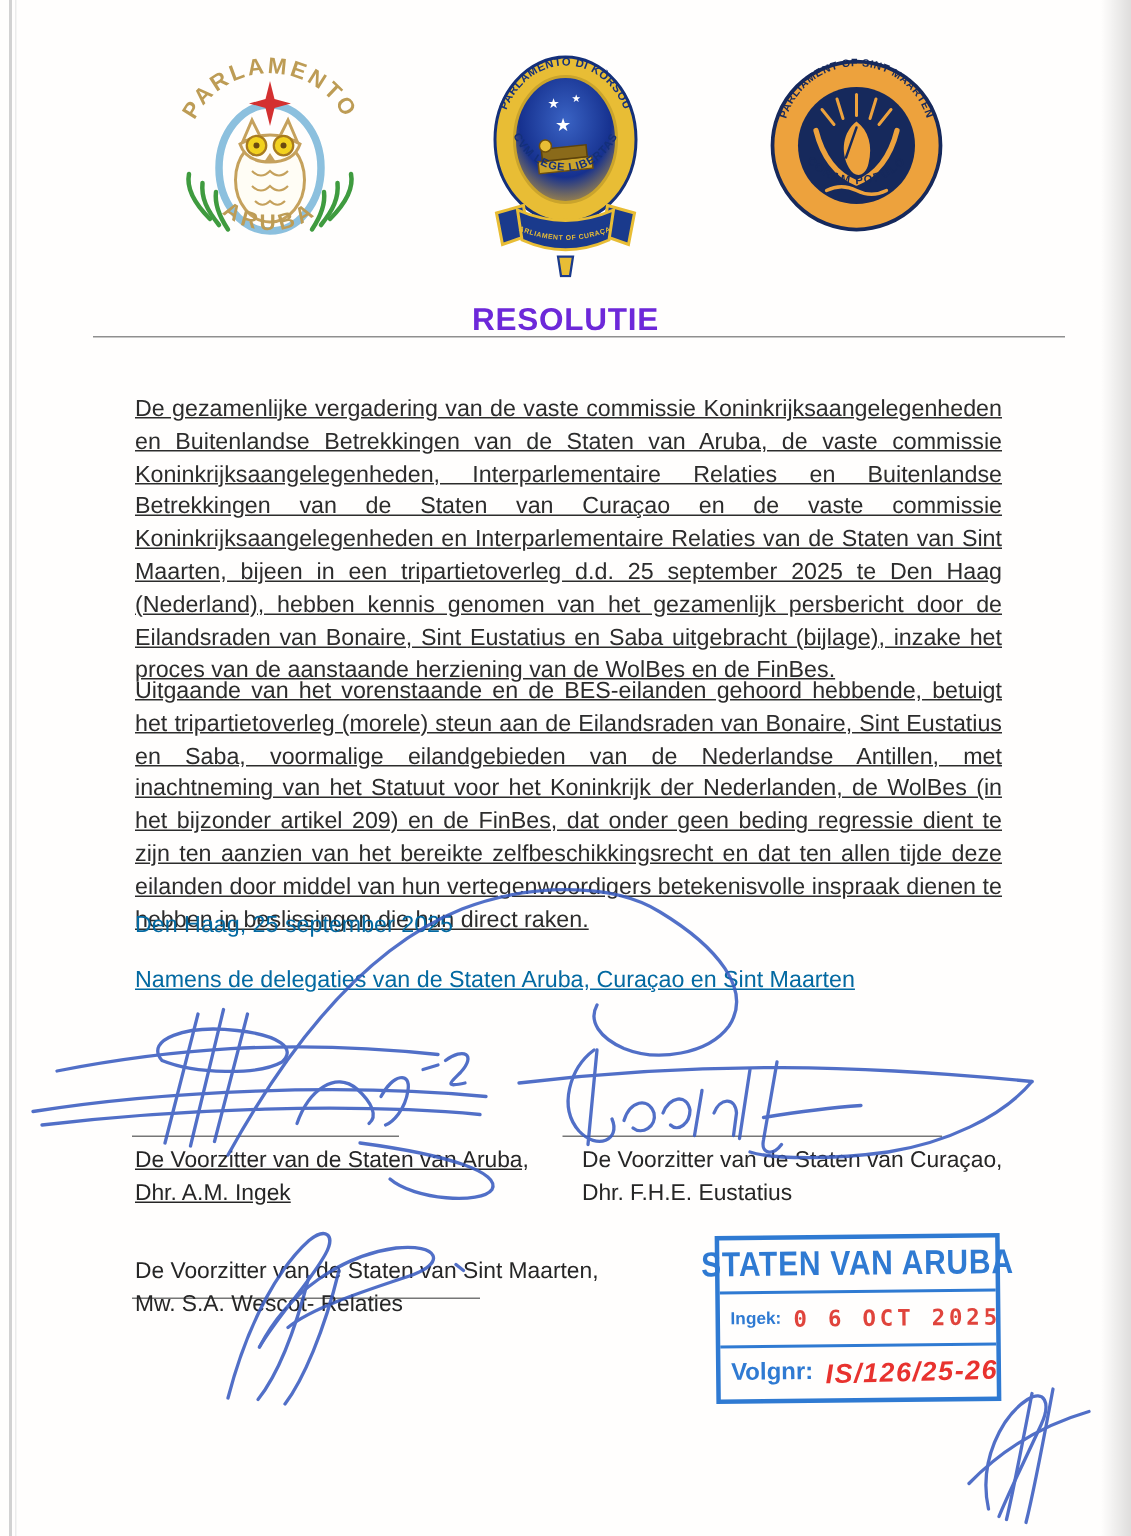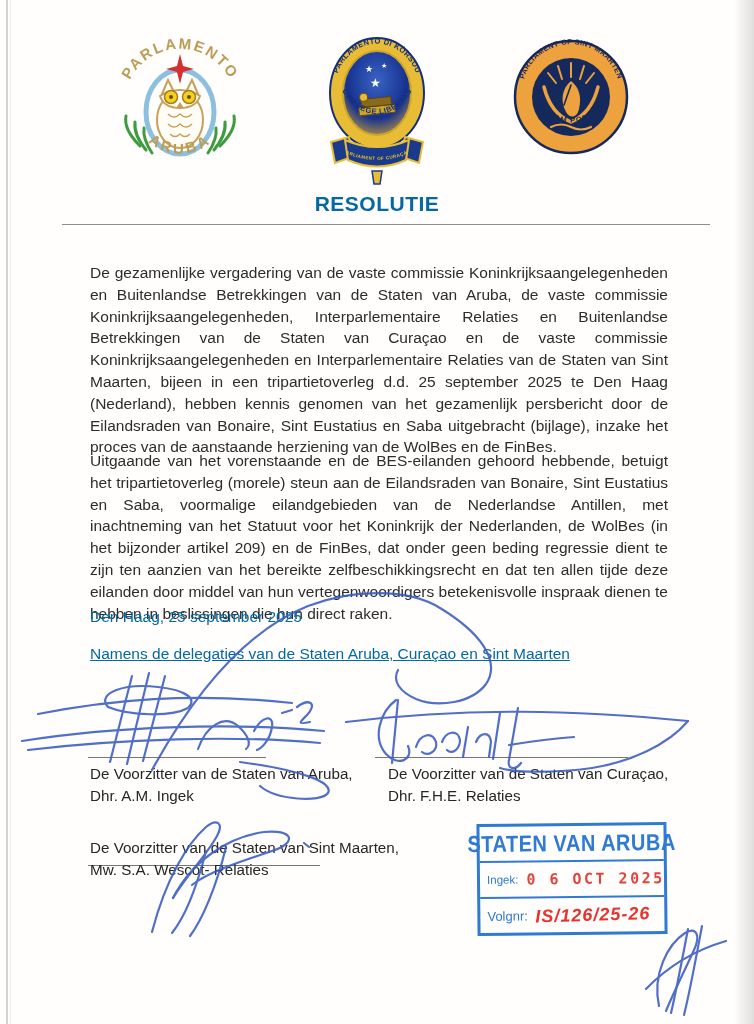--- a/index.html
+++ b/index.html
@@ -7,28 +7,28 @@
     position:relative;width:754px;height:1024px;margin:0 auto;
     background:#fffefd;overflow:hidden;
     font-family:"Liberation Sans",sans-serif;color:#2c2c2c;
   }
   .edge-left{position:absolute;left:6px;top:0;width:2px;height:100%;background:#d2d2d2;}
   .edge-left2{position:absolute;left:10px;top:0;width:1px;height:100%;background:#ececec;}
   .edge-right{position:absolute;right:0;top:0;width:20px;height:100%;
     background:linear-gradient(to right,rgba(0,0,0,0),rgba(0,0,0,0.13));}
   .logo{position:absolute;}
   .doc-title{
-    position:absolute;top:192px;left:0;width:100%;text-align:center;
-    font-size:21px;font-weight:bold;letter-spacing:.5px;color:#0369a1;
+    position:absolute;top:202px;left:0;width:100%;text-align:center;
+    font-size:21px;font-weight:bold;letter-spacing:.5px;color:#6d28d9;
   }
   .title-rule{position:absolute;top:224px;left:62px;width:648px;height:0;
     border-top:1.6px solid #8f8f8f;}
   .para{
     position:absolute;left:90px;width:578px;margin:0;
-    font-size:15.5px;line-height:21.8px;text-align:justify;color:#2c2c2c;
+    font-size:15.5px;line-height:21.8px;text-align:justify;color:#2c2c2c;text-decoration:underline;
   }
   .p1{top:262px;}
   .p2{top:450px;}
   .single{position:absolute;left:90px;font-size:15.5px;color:#0369a1;}
   .dateline{top:608px;}
   .namens{top:645px;text-decoration:underline;}
   .sig-line{position:absolute;height:0;border-top:1.6px solid #767676;}
   .sig-block{position:absolute;font-size:15.2px;line-height:21.5px;color:#262626;}
   .ink{position:absolute;left:0;top:0;width:754px;height:1024px;pointer-events:none;}
   .stamp{
@@ -36,22 +36,22 @@
     border:3px solid var(--stamp-blue,#2f7ad2);transform:rotate(-0.6deg);
     display:flex;flex-direction:column;box-sizing:border-box;background:rgba(255,255,255,0.0);
   }
   .stamp-row{flex:1;display:flex;align-items:center;justify-content:center;position:relative;}
   .stamp-row + .stamp-row{border-top:2.5px solid var(--stamp-blue,#2f7ad2);}
   .stamp-org{
     font-size:20px;font-weight:bold;letter-spacing:.5px;color:var(--stamp-blue,#2f7ad2);
     font-family:"Liberation Sans",sans-serif;transform:scaleY(1.15);white-space:nowrap;
   }
   .stamp-row.fields{justify-content:flex-start;padding-left:7px;}
-  .stamp-label{font-size:11.5px;font-weight:normal;color:var(--stamp-blue,#2f7ad2);margin-right:8px;}
-  .stamp-label.volgnr{font-size:13px;}
+  .stamp-label{font-size:11.5px;font-weight:bold;color:var(--stamp-blue,#2f7ad2);margin-right:8px;}
+  .stamp-label.volgnr{font-size:16px;}
   .stamp-date{
     font-family:"DejaVu Sans Mono",monospace;font-size:15px;font-weight:bold;
     letter-spacing:2.5px;color:var(--stamp-red,#e0443c);white-space:nowrap;
   }
   .stamp-volgnr{
     font-size:18px;font-weight:bold;font-style:italic;letter-spacing:1px;
     color:var(--stamp-red2,#e8322e);white-space:nowrap;transform:rotate(-1deg);
   }
 </style>
 </head>
@@ -180,27 +180,27 @@
   <p class="para p1">De gezamenlijke vergadering van de vaste commissie Koninkrijksaangelegenheden en Buitenlandse Betrekkingen van de Staten van Aruba, de vaste commissie Koninkrijksaangelegenheden, Interparlementaire Relaties en Buitenlandse Betrekkingen van de Staten van Curaçao en de vaste commissie Koninkrijksaangelegenheden en Interparlementaire Relaties van de Staten van Sint Maarten, bijeen in een tripartietoverleg d.d. 25 september 2025 te Den Haag (Nederland), hebben kennis genomen van het gezamenlijk persbericht door de Eilandsraden van Bonaire, Sint Eustatius en Saba uitgebracht (bijlage), inzake het proces van de aanstaande herziening van de WolBes en de FinBes.</p>
   <p class="para p2">Uitgaande van het vorenstaande en de BES-eilanden gehoord hebbende, betuigt het tripartietoverleg (morele) steun aan de Eilandsraden van Bonaire, Sint Eustatius en Saba, voormalige eilandgebieden van de Nederlandse Antillen, met inachtneming van het Statuut voor het Koninkrijk der Nederlanden, de WolBes (in het bijzonder artikel 209) en de FinBes, dat onder geen beding regressie dient te zijn ten aanzien van het bereikte zelfbeschikkingsrecht en dat ten allen tijde deze eilanden door middel van hun vertegenwoordigers betekenisvolle inspraak dienen te hebben in beslissingen die hun direct raken.</p>
 
   <div class="single dateline">Den Haag, 25 september 2025</div>
   <div class="single namens">Namens de delegaties van de Staten Aruba, Curaçao en Sint Maarten</div>
 
   <div class="sig-line" style="left:88px;top:757px;width:178px;"></div>
   <div class="sig-line" style="left:375px;top:757px;width:253px;"></div>
   <div class="sig-line" style="left:88px;top:865px;width:232px;"></div>
 
-  <div class="sig-block" style="left:90px;top:763px;">
+  <div class="sig-block" style="left:90px;top:763px;text-decoration:underline;">
     <div>De Voorzitter van de Staten van Aruba,</div>
     <div>Dhr. A.M. Ingek</div>
   </div>
   <div class="sig-block" style="left:388px;top:763px;">
     <div>De Voorzitter van de Staten van Curaçao,</div>
-    <div>Dhr. F.H.E. Relaties</div>
+    <div>Dhr. F.H.E. Eustatius</div>
   </div>
   <div class="sig-block" style="left:90px;top:837px;">
     <div>De Voorzitter van de Staten van Sint Maarten,</div>
     <div>Mw. S.A. Wescot- Relaties</div>
   </div>
 
   <div class="stamp">
     <div class="stamp-row">
       <span class="stamp-org">STATEN VAN ARUBA</span>
     </div>

